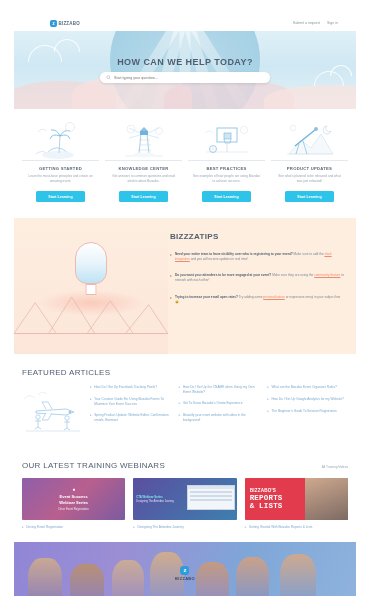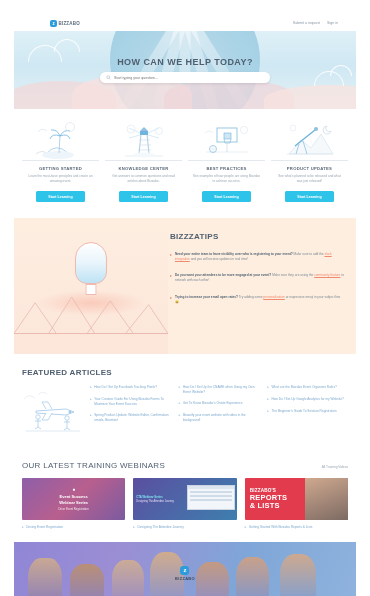--- a/index.html
+++ b/index.html
@@ -110,21 +110,21 @@
   .tips-body { width:55%; padding:14px 12px 0 2px; }
   .tips-title { font-size:8px; font-weight:bold; color:#4f5f70; letter-spacing:.3px; }
   .tip { display:flex; gap:3px; margin-top:11px; }
   .tip-bullet { color:#f08a6e; font-size:4px; line-height:1.5; }
   .tip-text { font-size:3.2px; line-height:1.6; color:#7d8994; }
   .tip-text b { color:#4f5f70; }
   .tip-text u { color:#f08a6e; text-decoration:underline; }
 
   
   .section-head {
-    font-size:8px; font-weight:bold; color:#4f5f70;
+    font-size:8px; font-weight:normal; color:#4f5f70;
     letter-spacing:.3px; padding:14px 0 8px 22px;
   }
   .feat { display:flex; padding:0 20px 0 22px; gap:6px; }
   .feat-ill { width:62px; height:60px; position:relative; }
   .feat-cols { flex:1; display:flex; gap:6px; }
   .feat-col { flex:1; }
   .art { display:flex; gap:2.5px; margin-bottom:7px; }
   .art-arrow { color:#9fc7e8; font-size:3.4px; line-height:1.4; }
   .art a { font-size:3.2px; color:#7ea9cf; line-height:1.45;
            text-decoration:none; display:block; }
@@ -140,21 +140,21 @@
   .web-thumb {
     height:42px; border-radius:1px; position:relative; overflow:hidden;
     display:flex; align-items:center; color:#fff;
   }
   .wt1 { background:linear-gradient(90deg,#2ea7dd 0%,#2ea7dd 55%,#3b5a6e 55%); }
   .wt2 { background:linear-gradient(135deg,#8e5fa8 0%,#b85f8e 50%,#7b5ba0 100%); }
   .wt3 { background:linear-gradient(135deg,#5a4fa0 0%,#3e7fae 100%); }
   .wt4 { background:linear-gradient(90deg,#e23b4e 0%,#e23b4e 58%,#5a6b7b 58%); }
   .wt-txt { padding-left:5px; font-size:5.4px; font-weight:bold;
             line-height:1.15; letter-spacing:.2px; width:58%; }
-  .wt-txt .big { font-size:9px; display:block; }
+  .wt-txt .big { font-size:9px; display:block;font-family:Liberation Mono, monospace; }
   .wt-center { width:100%; text-align:center; font-size:4px;
                font-weight:bold; line-height:1.5; }
   .wt-photo { position:absolute; right:0; top:0; width:42%; height:100%;
               background:linear-gradient(160deg,#d7b49a,#8d6f5e); }
   .web-cap { display:flex; gap:2.5px; margin-top:5px; }
   .web-cap a { font-size:3.2px; color:#7ea9cf; text-decoration:none; line-height:1.45; }
 
   
   .banner {
     margin:12px 14px 0; height:62px; position:relative; overflow:hidden;

